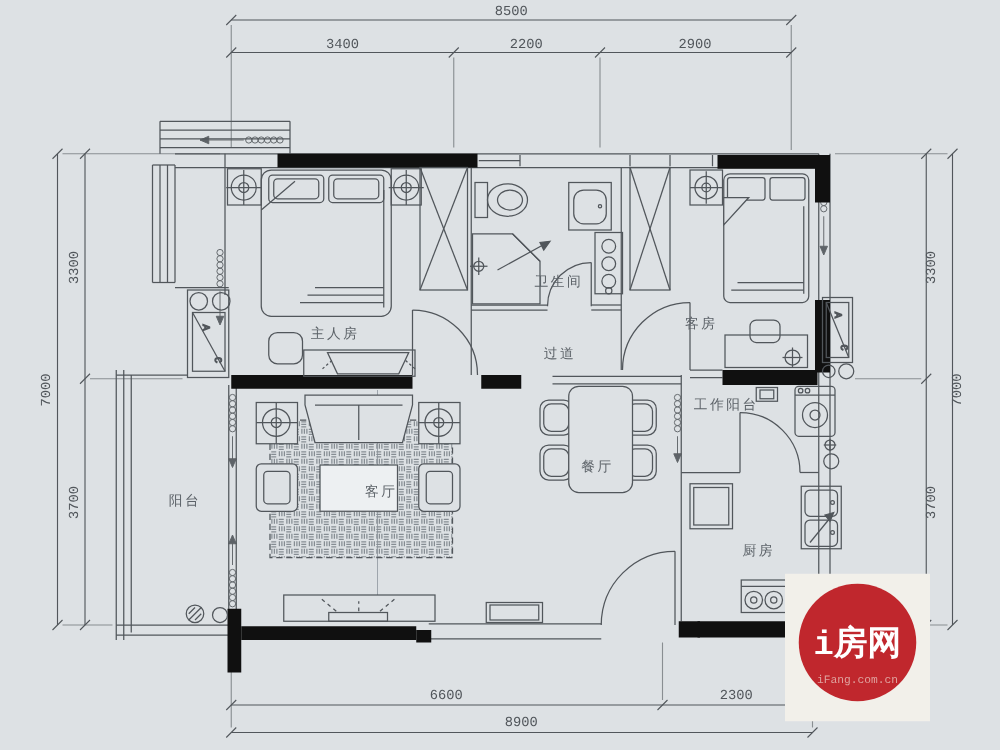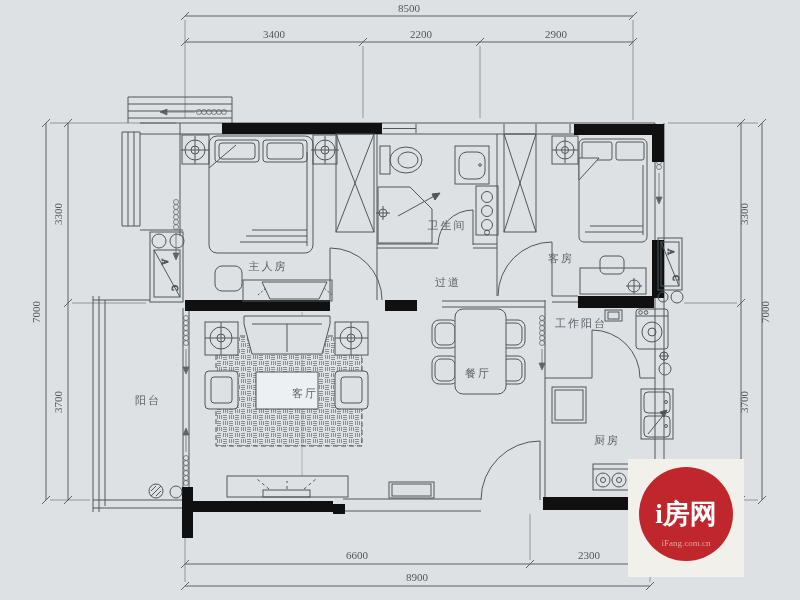--- a/index.html
+++ b/index.html
@@ -1,17 +1,17 @@
 <!DOCTYPE html>
 <html style="--c-bg: #dde1e4; --c-line: #51565b; --c-wall: #101010; --c-text: #5c6268; --c-dim: #51565b; --c-logo_bg: #f2f0ea; --c-logo_red: #c0272d; --c-logo_sub: #dfa39f;"><head>
 <meta charset="utf-8">
 <style>
   html,body{margin:0;padding:0;}
   .stage{position:relative;width:800px;height:600px;background:var(--c-bg,#dde1e4);overflow:hidden;
-         font-family:Liberation Serif, serif;}
+         font-family:Liberation Mono, monospace;}
   svg{position:absolute;left:0;top:0;}
   .ln{stroke:var(--c-line,#51565b);stroke-width:1;fill:none;}
   .thin{stroke:var(--c-line,#51565b);stroke-width:.75;fill:none;opacity:.9;}
   .lite{stroke:#9aa1a7;stroke-width:.75;fill:none;}
   .wall{fill:var(--c-wall,#101010);stroke:none;}
   .dimln{stroke:var(--c-dim,#51565b);stroke-width:.9;fill:none;}
   .dimtx{fill:var(--c-dim,#51565b);font-size:11px;text-anchor:middle;}
   .lbl{fill:var(--c-text,#5c6268);font-size:11px;letter-spacing:2px;text-anchor:middle;}
   .sm{font-size:8px;letter-spacing:0;}
   .fillbg{fill:var(--c-bg,#dde1e4);}

